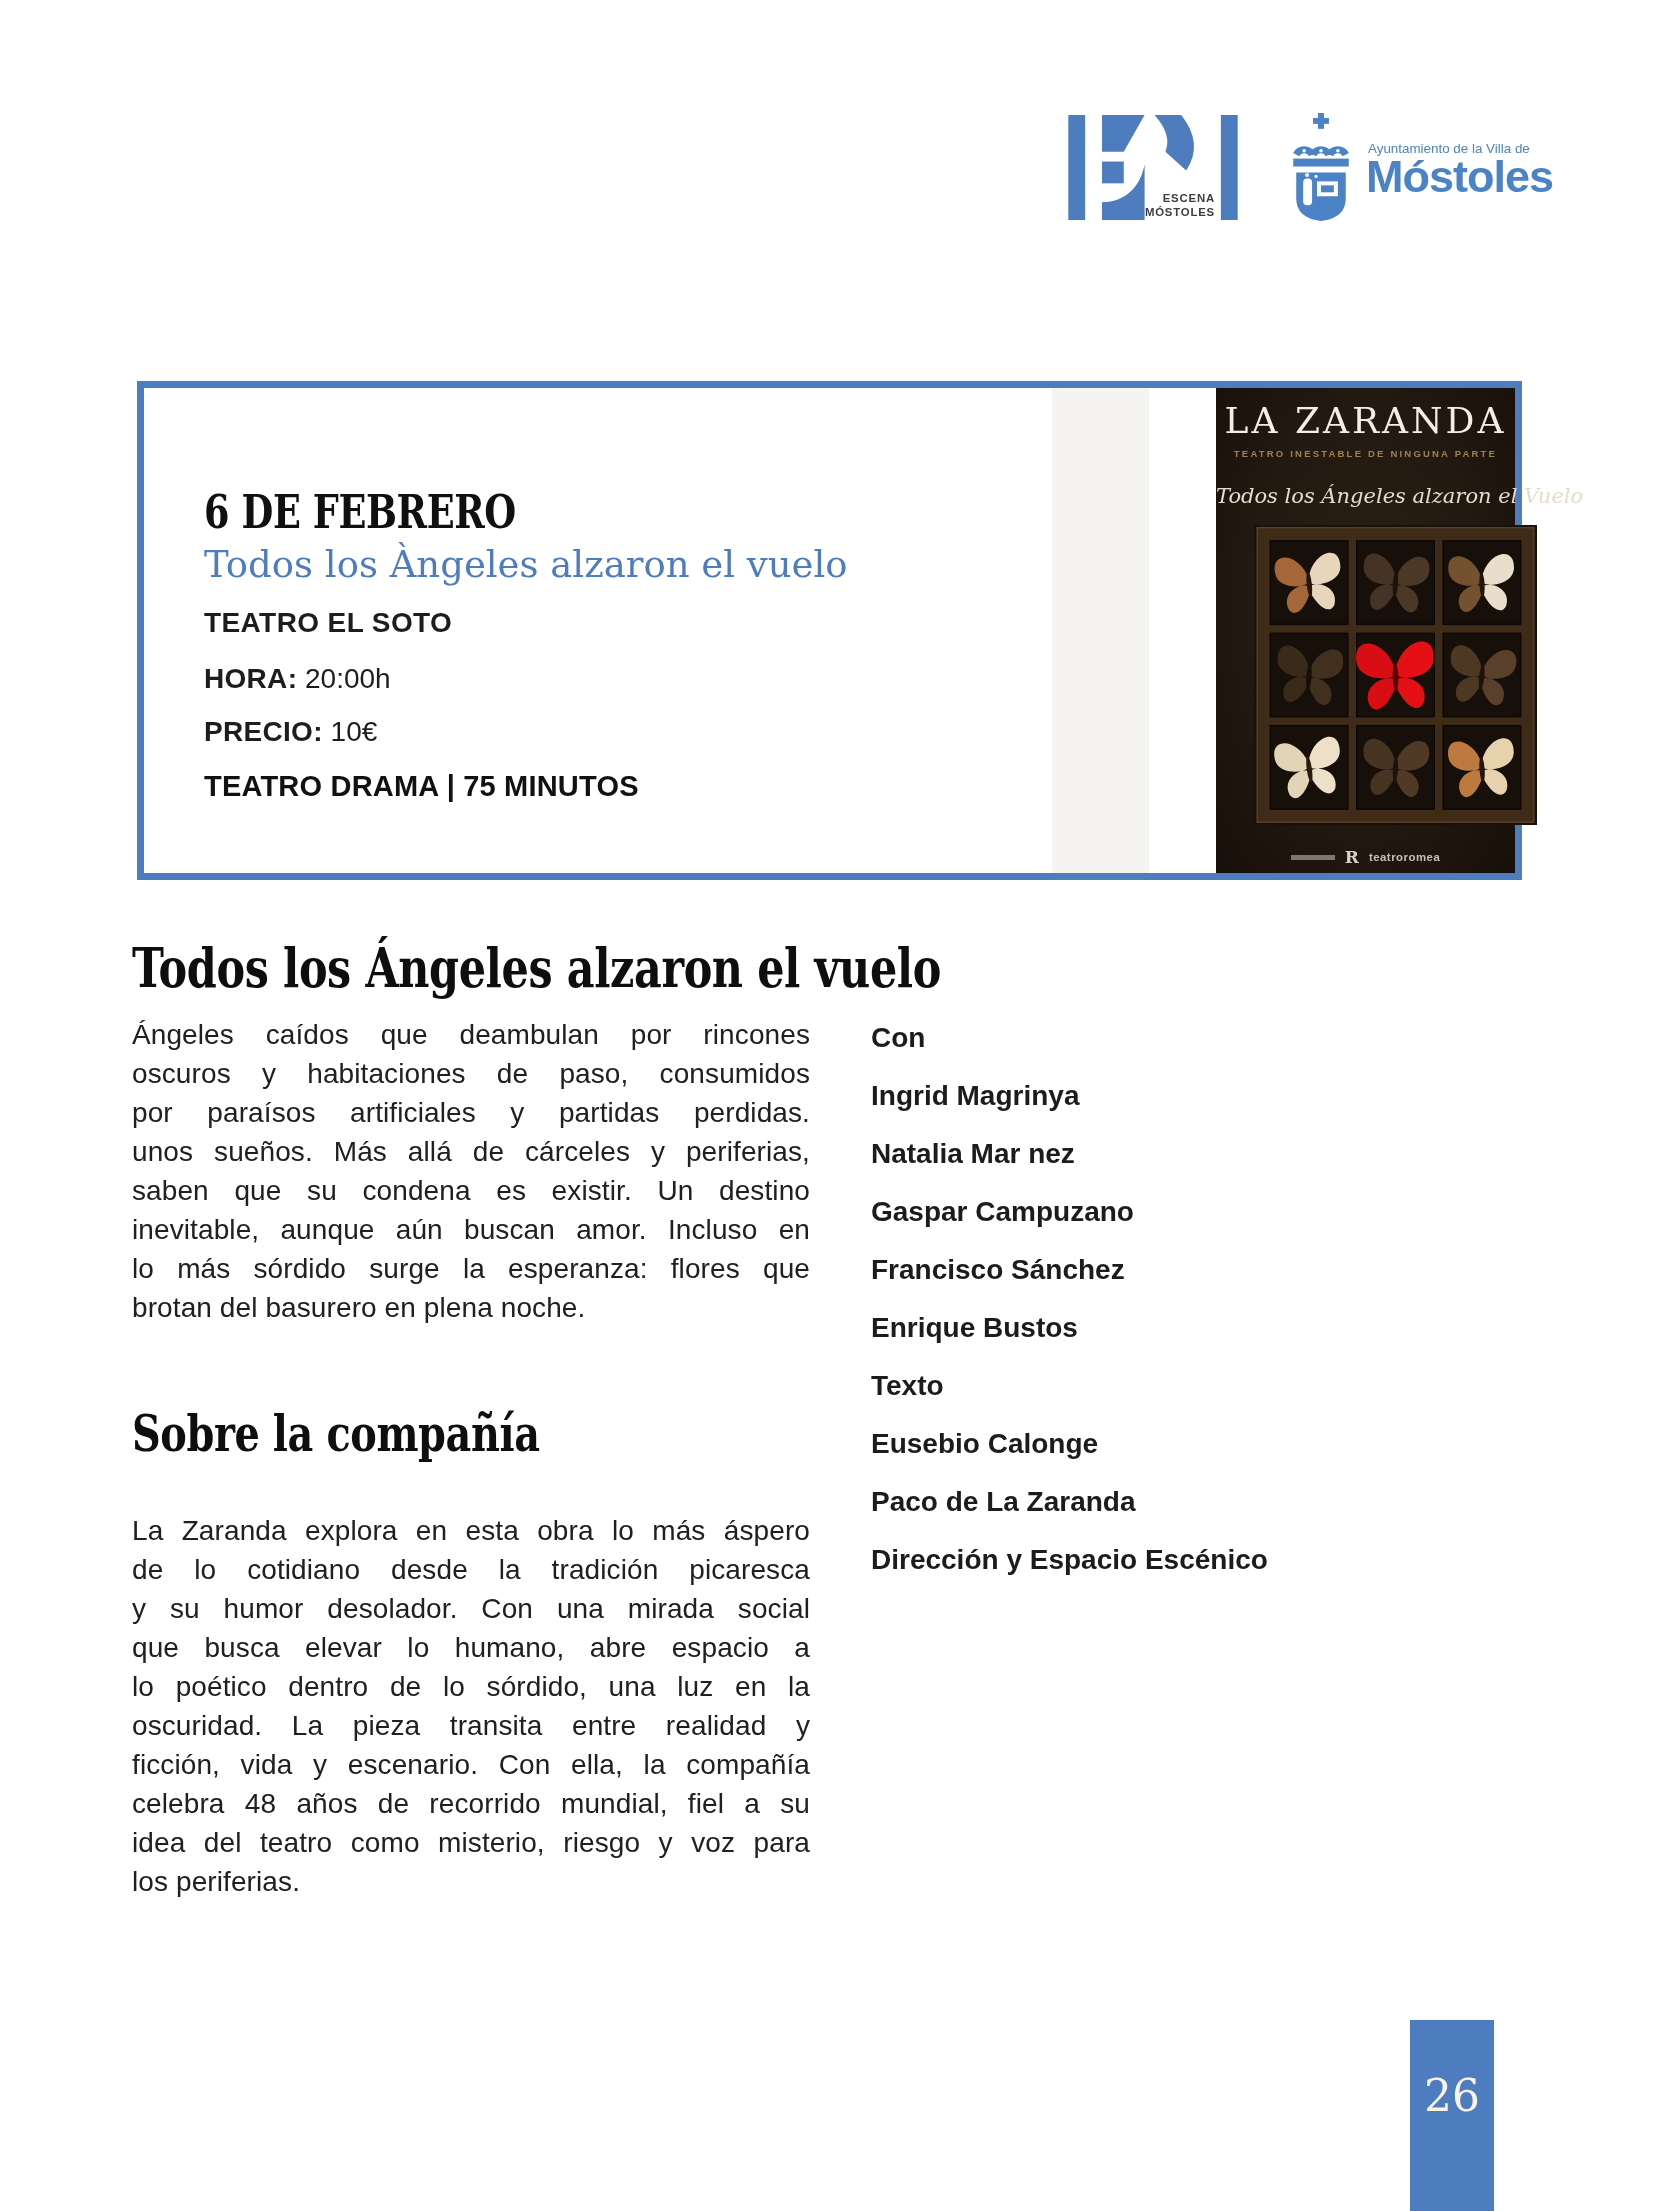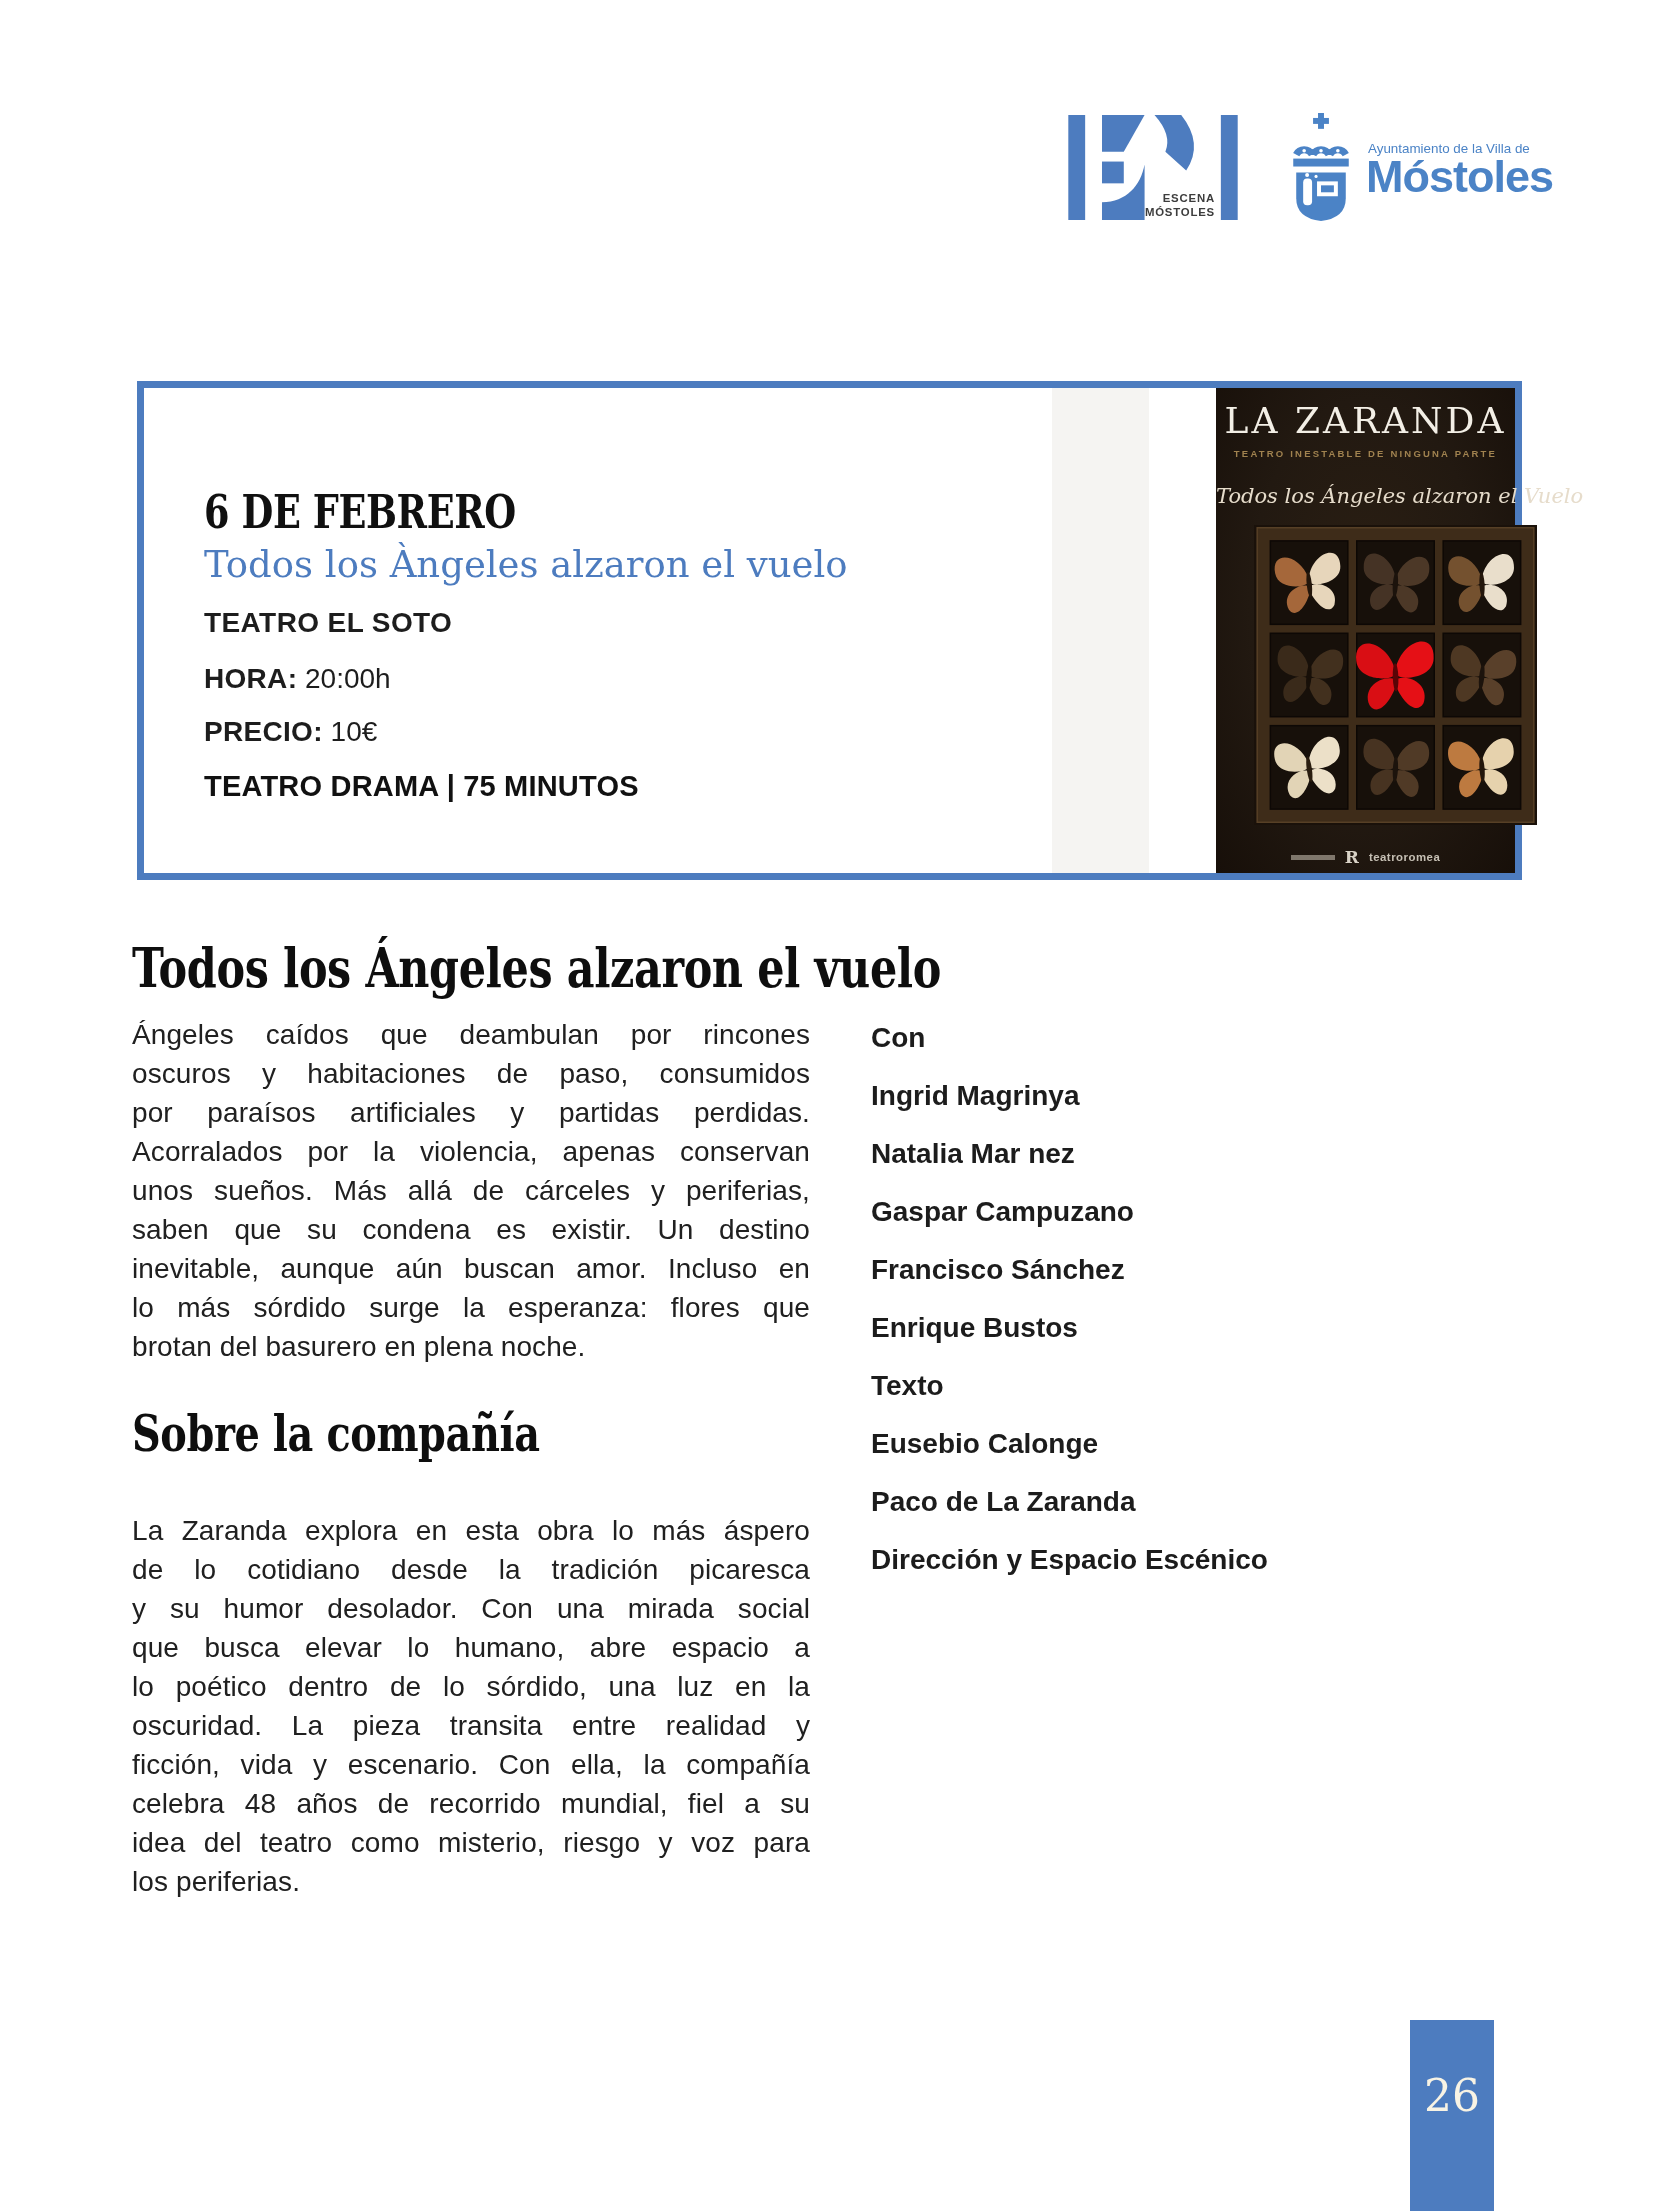--- a/index.html
+++ b/index.html
@@ -245,21 +245,20 @@
 
   <main>
     <h1 class="show-heading" style="margin:0;font-weight:normal;">
       <span class="cond">Todos los Ángeles alzaron el vuelo</span>
     </h1>
 
     <div class="para para1">
       <div class="bline">Ángeles caídos que deambulan por rincones</div>
       <div class="bline">oscuros y habitaciones de paso, consumidos</div>
       <div class="bline">por paraísos artificiales y partidas perdidas.</div>
-      <div class="bline">Acorralados por la violencia, apenas conservan</div>
       <div class="bline">unos sueños. Más allá de cárceles y periferias,</div>
       <div class="bline">saben que su condena es existir. Un destino</div>
       <div class="bline">inevitable, aunque aún buscan amor. Incluso en</div>
       <div class="bline">lo más sórdido surge la esperanza: flores que</div>
       <div class="bline lastln">brotan del basurero en plena noche.</div>
     </div>
 
     <h2 class="company-heading" style="margin:0;font-weight:normal;">
       <span class="cond">Sobre la compañía</span>
     </h2>

